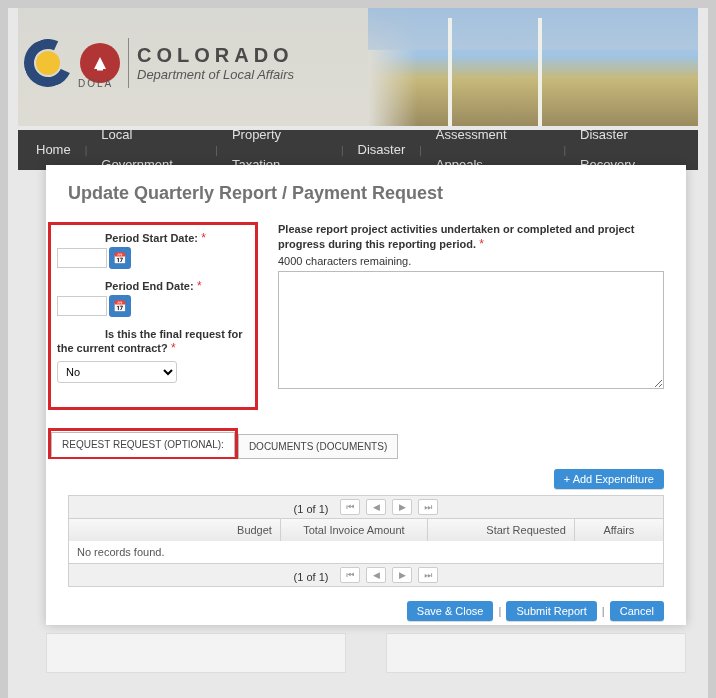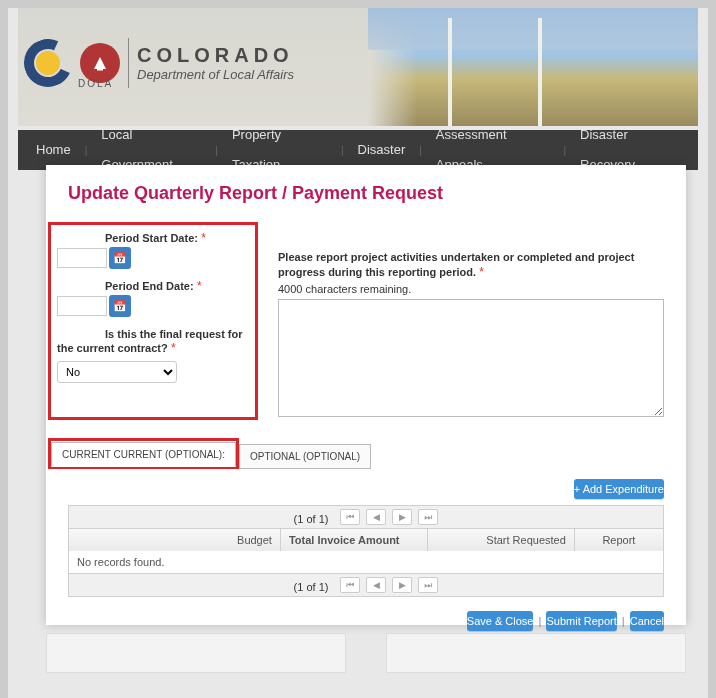--- a/index.html
+++ b/index.html
@@ -73,21 +73,21 @@
     color:#e0e0e0; text-decoration:none; font-size:13px; padding:0 10px;
     line-height:30px; cursor:pointer;
   }
   .navbar .sep { color:#666; font-size:10px; }
   .modal {
     position:absolute; left:38px; top:157px; width:640px; height:460px;
     background:#fff; box-shadow:0 0 10px rgba(0,0,0,.2);
     padding:18px 22px;
   }
   .modal h2 {
-    font-size:18px; font-weight:600; color:#be185d; margin-bottom:18px;
+    font-size:18px; font-weight:600; color:#737373; margin-bottom:18px;
   }
   .form-row { display:flex; gap:20px; }
   .left-col {
     width:210px; border:3px solid #d7262b; padding:6px 6px 14px 6px;
     position:relative; margin-left:-20px;
   }
   .field { margin-bottom:10px; }
   .label { font-size:11px; font-weight:600; color:#333;padding-left:48px; }
   .req { color:#d33; }
   .date-wrap { display:flex; align-items:center; gap:2px; margin-top:2px;}
@@ -98,38 +98,38 @@
     width:22px; height:22px; background:#3b7fc4; border:none; border-radius:3px;
     color:#fff; font-size:11px; cursor:pointer; display:flex;align-items:center;justify-content:center;
   }
   .select-wrap {
     margin-top:6px;
   }
   .select-wrap select {
     width:120px; height:22px; border:1px solid #ccc; border-radius:3px; font-size:11px;
     padding:2px 4px; background:#fff;
   }
-  .right-col { flex:1;margin-top:28px; }
+  .right-col { flex:1; }
   .right-col .desc { font-size:11px; font-weight:600; line-height:1.4; }
   .right-col .remain { font-size:11px; margin:2px 0 4px 0; }
   .right-col textarea {
     width:100%; height:118px; border:1px solid #bbb; resize:both; padding:4px; font-size:11px;
     font-family:inherit;
   }
   .tabs-row { margin-top:18px; display:flex; align-items:flex-end; }
   .tab-highlight { border:3px solid #d7262b; padding:0; margin-left:-20px;}
   .tab {
     border:1px solid #bbb; padding:6px 10px; font-size:10px; cursor:pointer;
     background:#fafafa; color:#444;
   }
   .tab.active { background:#fff; border-bottom:1px solid #fff; position:relative; top:1px;}
   .add-exp-row { text-align:right; margin-top:10px; }
   .btn-blue {
     background:#3b8fd6; color:#fff; border:none; border-radius:3px;
-    padding:4px 0; font-size:11px; cursor:pointer;
+    padding:4px 10px; font-size:11px; cursor:pointer;
     box-shadow:0 1px 0 rgba(0,0,0,.15);
   }
   .table-wrap { margin-top:6px; border:1px solid #d0d0d0; }
   .pager {
     background:#f0f0f0; text-align:center; font-size:11px; padding:3px 0;
     display:flex; align-items:flex-end; justify-content:center; gap:6px;
     border-bottom:1px solid #d0d0d0;
   }
   .pager.bottom{ border-bottom:none; border-top:1px solid #d0d0d0;}
   .pager .info{ margin-right:6px;}
@@ -137,21 +137,21 @@
     width:20px;height:16px;border:1px solid #ccc;background:#fff;border-radius:2px;
     font-size:9px;color:#999; line-height:14px;
   }
   .thead {
     display:flex; background:linear-gradient(#f8f8f8,#eaeaea);
     font-size:11px; color:#555;
   }
   .thead div { padding:5px 8px; border-right:1px solid #d0d0d0;}
   .thead div:last-child{border-right:none;}
   .col-budget{flex:2.7; text-align:right;}
-  .col-total{flex:1.8; text-align:left;font-weight:bold;}
+  .col-total{flex:1.8; text-align:center;}
   .col-req{flex:1.8; text-align:right;}
   .col-action{flex:1; text-align:center;}
   .tbody { font-size:11px; padding:5px 8px; color:#555; background:#fff;}
   .action-row {
     text-align:right; margin-top:14px; font-size:11px;
   }
   .action-row .divider{ color:#888; margin:0 2px;}
   .bg-cards{
     position:absolute; left:38px; top:625px; width:640px; display:flex; gap:40px;
   }
@@ -244,42 +244,42 @@
           <span class="desc">Please report project activities undertaken or completed and project progress during this reporting period.</span>
           <span class="req"> *</span>
         </div>
         <div class="remain">4000 characters remaining.</div>
         <textarea style=""></textarea>
       </div>
     </div>
 
     <div class="tabs-row">
       <div class="tab-highlight">
-        <div class="tab active">CURRENT CURRENT (OPTIONAL):</div>
-      </div>
-      <div class="tab">OPTIONAL (OPTIONAL)</div>
+        <div class="tab active">REQUEST REQUEST (OPTIONAL):</div>
+      </div>
+      <div class="tab">DOCUMENTS (DOCUMENTS)</div>
     </div>
 
     <div class="add-exp-row">
       <button class="btn-blue">+  Add Expenditure</button>
     </div>
 
     <div class="table-wrap">
       <div class="pager">
         <span class="info">(1 of 1)</span>
         <button class="pg-btn">⏮</button>
         <button class="pg-btn">◀</button>
         <button class="pg-btn">▶</button>
         <button class="pg-btn">⏭</button>
       </div>
       <div class="thead">
         <div class="col-budget">Budget</div>
         <div class="col-total">Total Invoice Amount</div>
         <div class="col-req">Start Requested</div>
-        <div class="col-action">Report</div>
+        <div class="col-action">Affairs</div>
       </div>
       <div class="tbody">No records found.</div>
       <div class="pager bottom">
         <span class="info">(1 of 1)</span>
         <button class="pg-btn">⏮</button>
         <button class="pg-btn">◀</button>
         <button class="pg-btn">▶</button>
         <button class="pg-btn">⏭</button>
       </div>
     </div>

